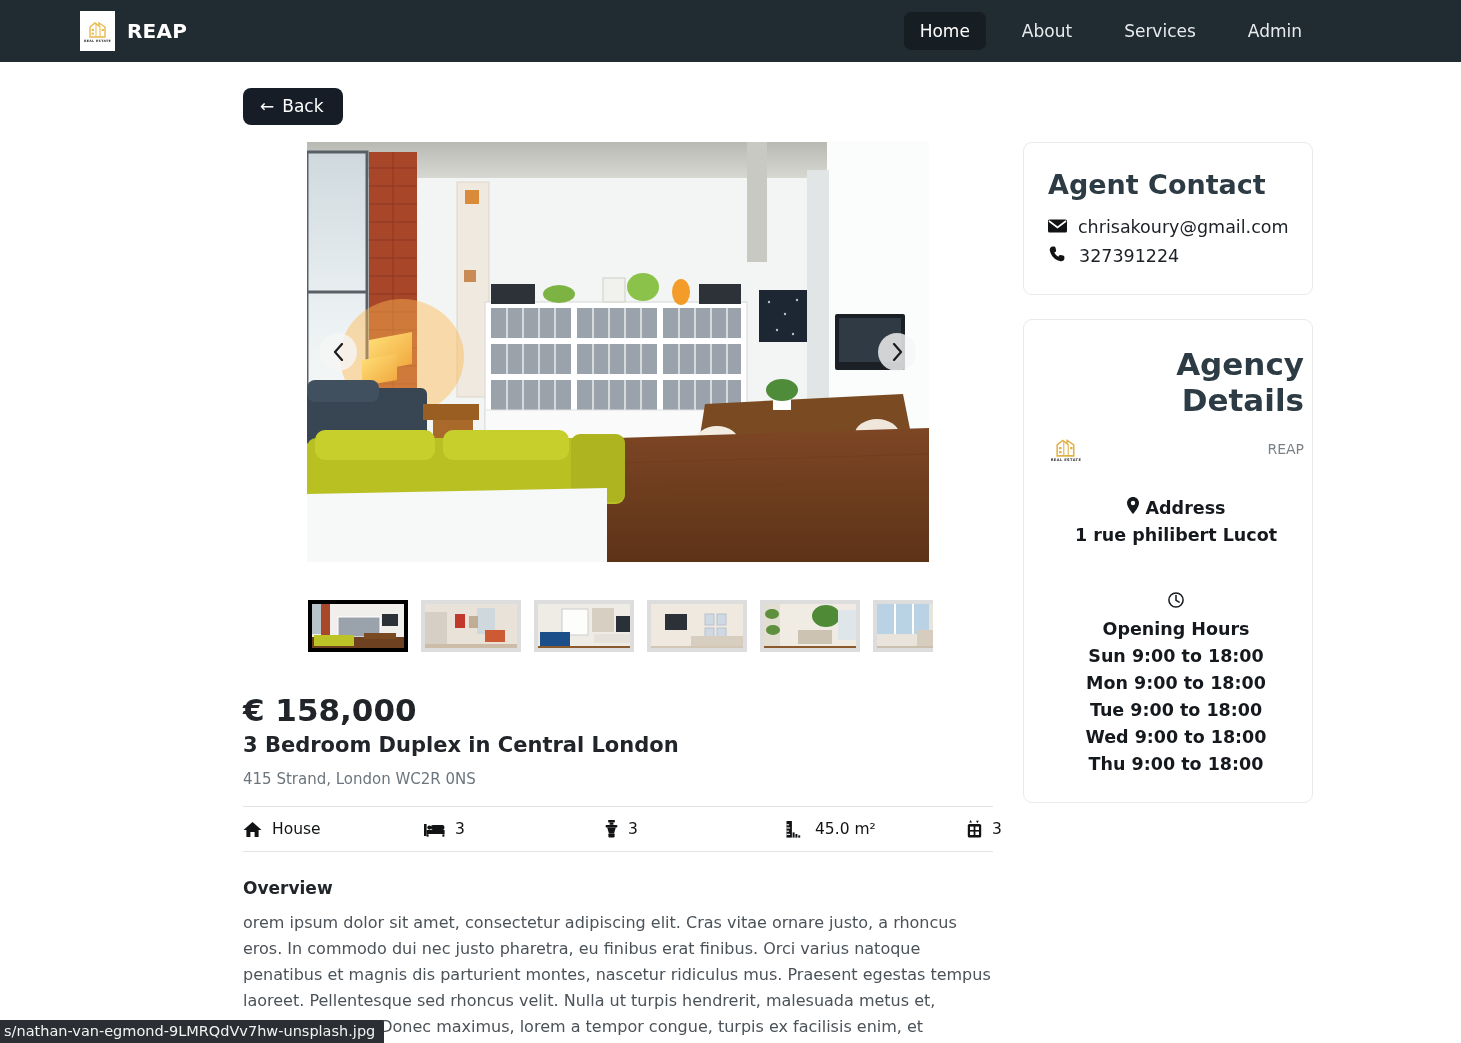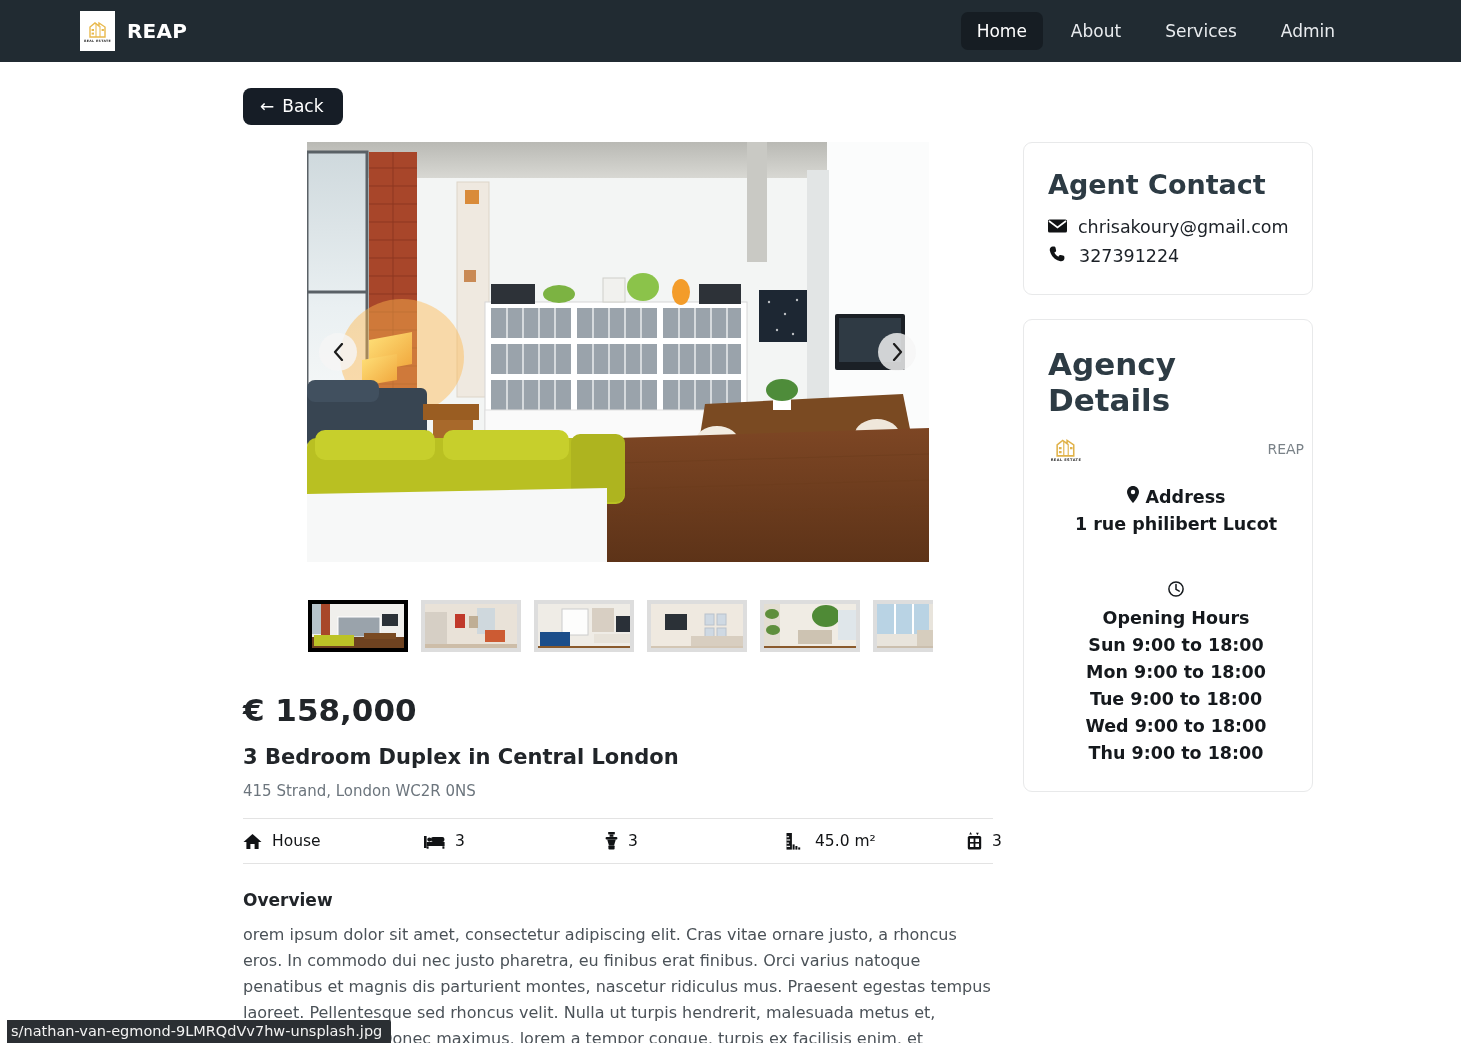--- a/index.html
+++ b/index.html
@@ -31,24 +31,24 @@
     flex: none;
   }
   .brand-name {
     color: #ffffff;
     font-size: 20px;
     font-weight: 700;
     letter-spacing: 0.2px;
   }
   .nav-links {
     position: absolute;
-    right: 110px;
-    display: flex;
-    align-items: center;
-    gap: 12px;
+    right: 143px;
+    display: flex;
+    align-items: center;
+    gap: 20px;
   }
   .nav-link {
     color: #e9ecef;
     font-size: 17px;
     padding: 9px 16px;
     border-radius: 7px;
     text-decoration: none;
     white-space: nowrap;
   }
   .nav-link.active {
@@ -136,21 +136,21 @@
   .price {
     font-size: 31px;
     font-weight: 700;
     color: #212529;
     margin: 40px 0 0 0;
   }
   .prop-title {
     font-size: 21px;
     font-weight: 700;
     color: #212529;
-    margin: 17px 0 0 0;
+    margin: 5px 0 0 0;
   }
   .prop-address {
     font-size: 15px;
     color: #6c757d;
     margin: 13px 0 0 0;
   }
   .features {
     display: flex;
     align-items: center;
     border-top: 1px solid #e3e3e3;
@@ -195,21 +195,21 @@
     font-size: 27px;
     font-weight: 700;
     color: #2d3b44;
     margin: 0 0 12px 0;
   }
   .card-title-center {
     font-size: 31px;
     font-weight: 700;
     color: #2d3b44;
     margin: 0;
-    text-align: left;
+    text-align: right;
   }
 
   .agent-row {
     display: flex;
     align-items: center;
     justify-content: space-between;
     margin-top: 4px;
   }
   .avatar {
     width: 48px; height: 48px;
@@ -245,21 +245,21 @@
     align-items: center; justify-content: center;
     flex: none;
   }
   .agency-name { font-size: 14px; color: #7a8288; }
 
   .block-label {
     text-align: center;
     font-size: 17.5px;
     font-weight: 700;
     color: #15191d;
-    margin-top: 22px;
+    margin-top: 33px;
     display: flex;
     align-items: center;
     justify-content: center;
     gap: 7px;
   }
   .block-value {
     text-align: center;
     font-size: 17.5px;
     font-weight: 700;
     color: #15191d;
@@ -270,21 +270,21 @@
     text-align: center;
     font-size: 17.5px;
     font-weight: 700;
     color: #15191d;
     margin-top: 7px;
   }
 
   
   .statusbar {
     position: absolute;
-    left: 7px; bottom: 0;
+    left: 0; bottom: 0;
     background: #2b2f33;
     color: #f2f2f2;
     font-size: 14.5px;
     padding: 3px 9px 4px 4px;
     border-top-right-radius: 2px;
     white-space: nowrap;
     z-index: 50;
   }
 </style>
 </head>

